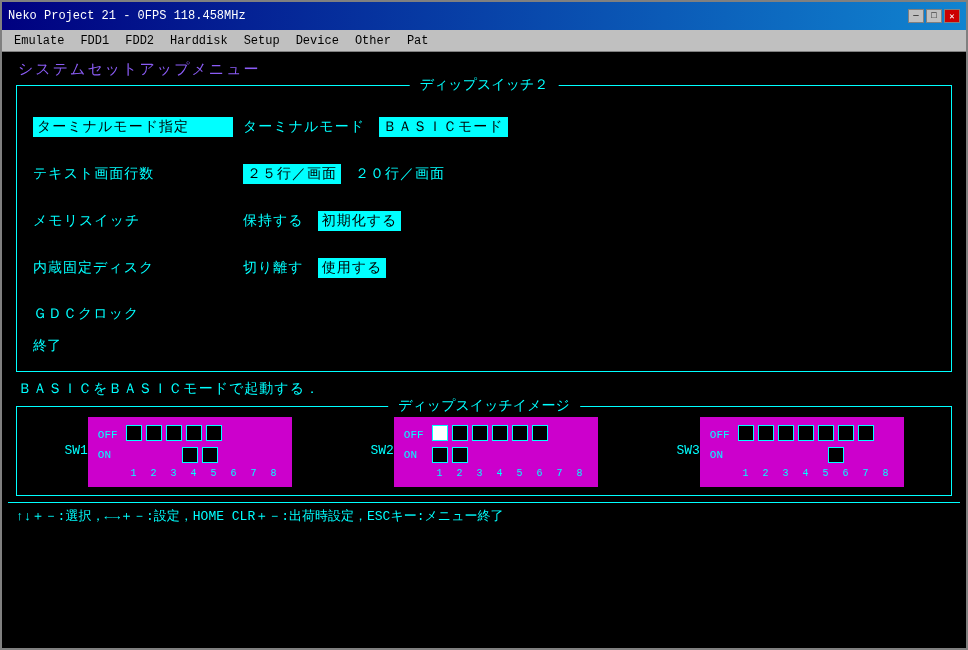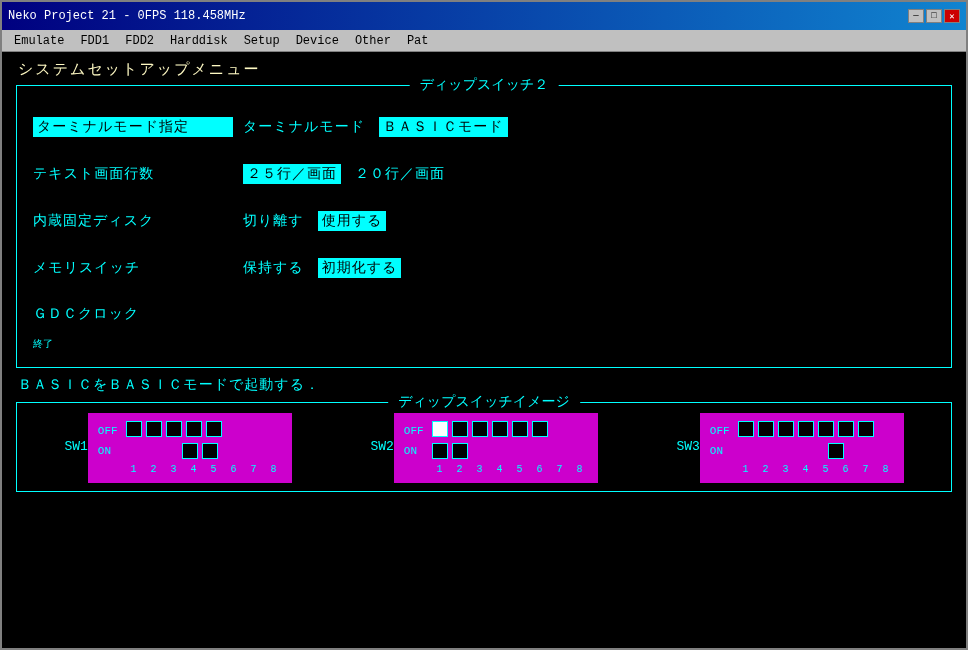--- a/index.html
+++ b/index.html
@@ -78,21 +78,21 @@
       display: flex;
       flex-direction: column;
       padding: 4px 6px;
       color: #00ffff;
       font-size: 14px;
       font-family: 'MS Gothic', 'Courier New', monospace;
     }
 
     
     .system-title {
-      color: #fef9c3;
+      color: #8b5cf6;
       font-size: 15px;
       padding: 4px 0 2px 10px;
       letter-spacing: 2px;
     }
 
     
     .dip-panel {
       border: 1px solid #00ffff;
       margin: 4px 8px;
       padding: 10px 16px 16px 16px;
@@ -147,21 +147,21 @@
       padding: 1px 4px;
     }
 
     .option-normal {
       color: #00ffff;
     }
 
     .end-row {
       padding: 8px 0 0 0;
       color: #00ffff;
-      font-size: 10px;
+      font-size: 14px;
     }
 
     
     .status-area {
       background: #000;
       color: #00ffff;
       padding: 4px 10px;
       font-size: 14px;
       letter-spacing: 1px;
     }
@@ -319,32 +319,32 @@
 
       <div class="menu-row">
         <div class="menu-label">テキスト画面行数</div>
         <div class="menu-options">
           <span class="option-selected">２５行／画面</span>
           <span class="option-normal">２０行／画面</span>
         </div>
       </div>
 
       <div class="menu-row">
+        <div class="menu-label">メモリスイッチ</div>
+        <div class="menu-options">
+          <span class="option-normal">保持する</span>
+          <span class="option-selected">初期化する</span>
+        </div>
+      </div>
+
+      <div class="menu-row">
         <div class="menu-label">内蔵固定ディスク</div>
         <div class="menu-options">
           <span class="option-normal">切り離す</span>
           <span class="option-selected">使用する</span>
-        </div>
-      </div>
-
-      <div class="menu-row">
-        <div class="menu-label">メモリスイッチ</div>
-        <div class="menu-options">
-          <span class="option-normal">保持する</span>
-          <span class="option-selected">初期化する</span>
         </div>
       </div>
 
       <div class="menu-row">
         <div class="menu-label">ＧＤＣクロック</div>
       </div>
 
       <div class="end-row">
         <span>終了</span>
       </div>
@@ -460,15 +460,18 @@
                 <span class="sw-num">7</span>
                 <span class="sw-num">8</span>
               </div>
             </div>
           </div>
         </div>
       </div>
 
     </div>
 
+    <div class="bottom-help">
+      <span>↑↓＋－:選択，←→＋－:設定，HOME CLR＋－:出荷時設定，ESCキー:メニュー終了</span>
+    </div>
 
   </div>
 </div>
 
 </body></html>

